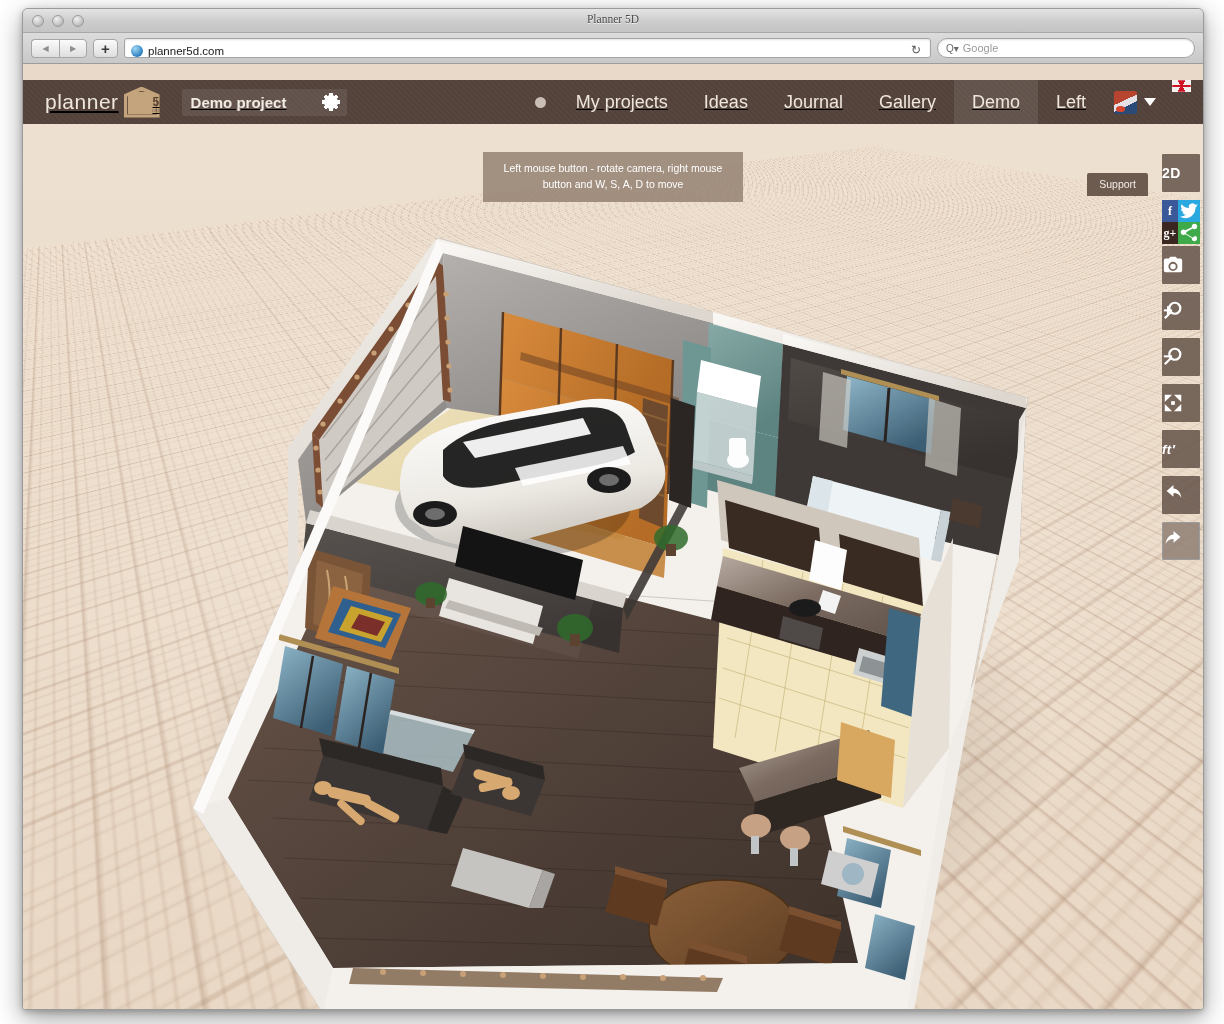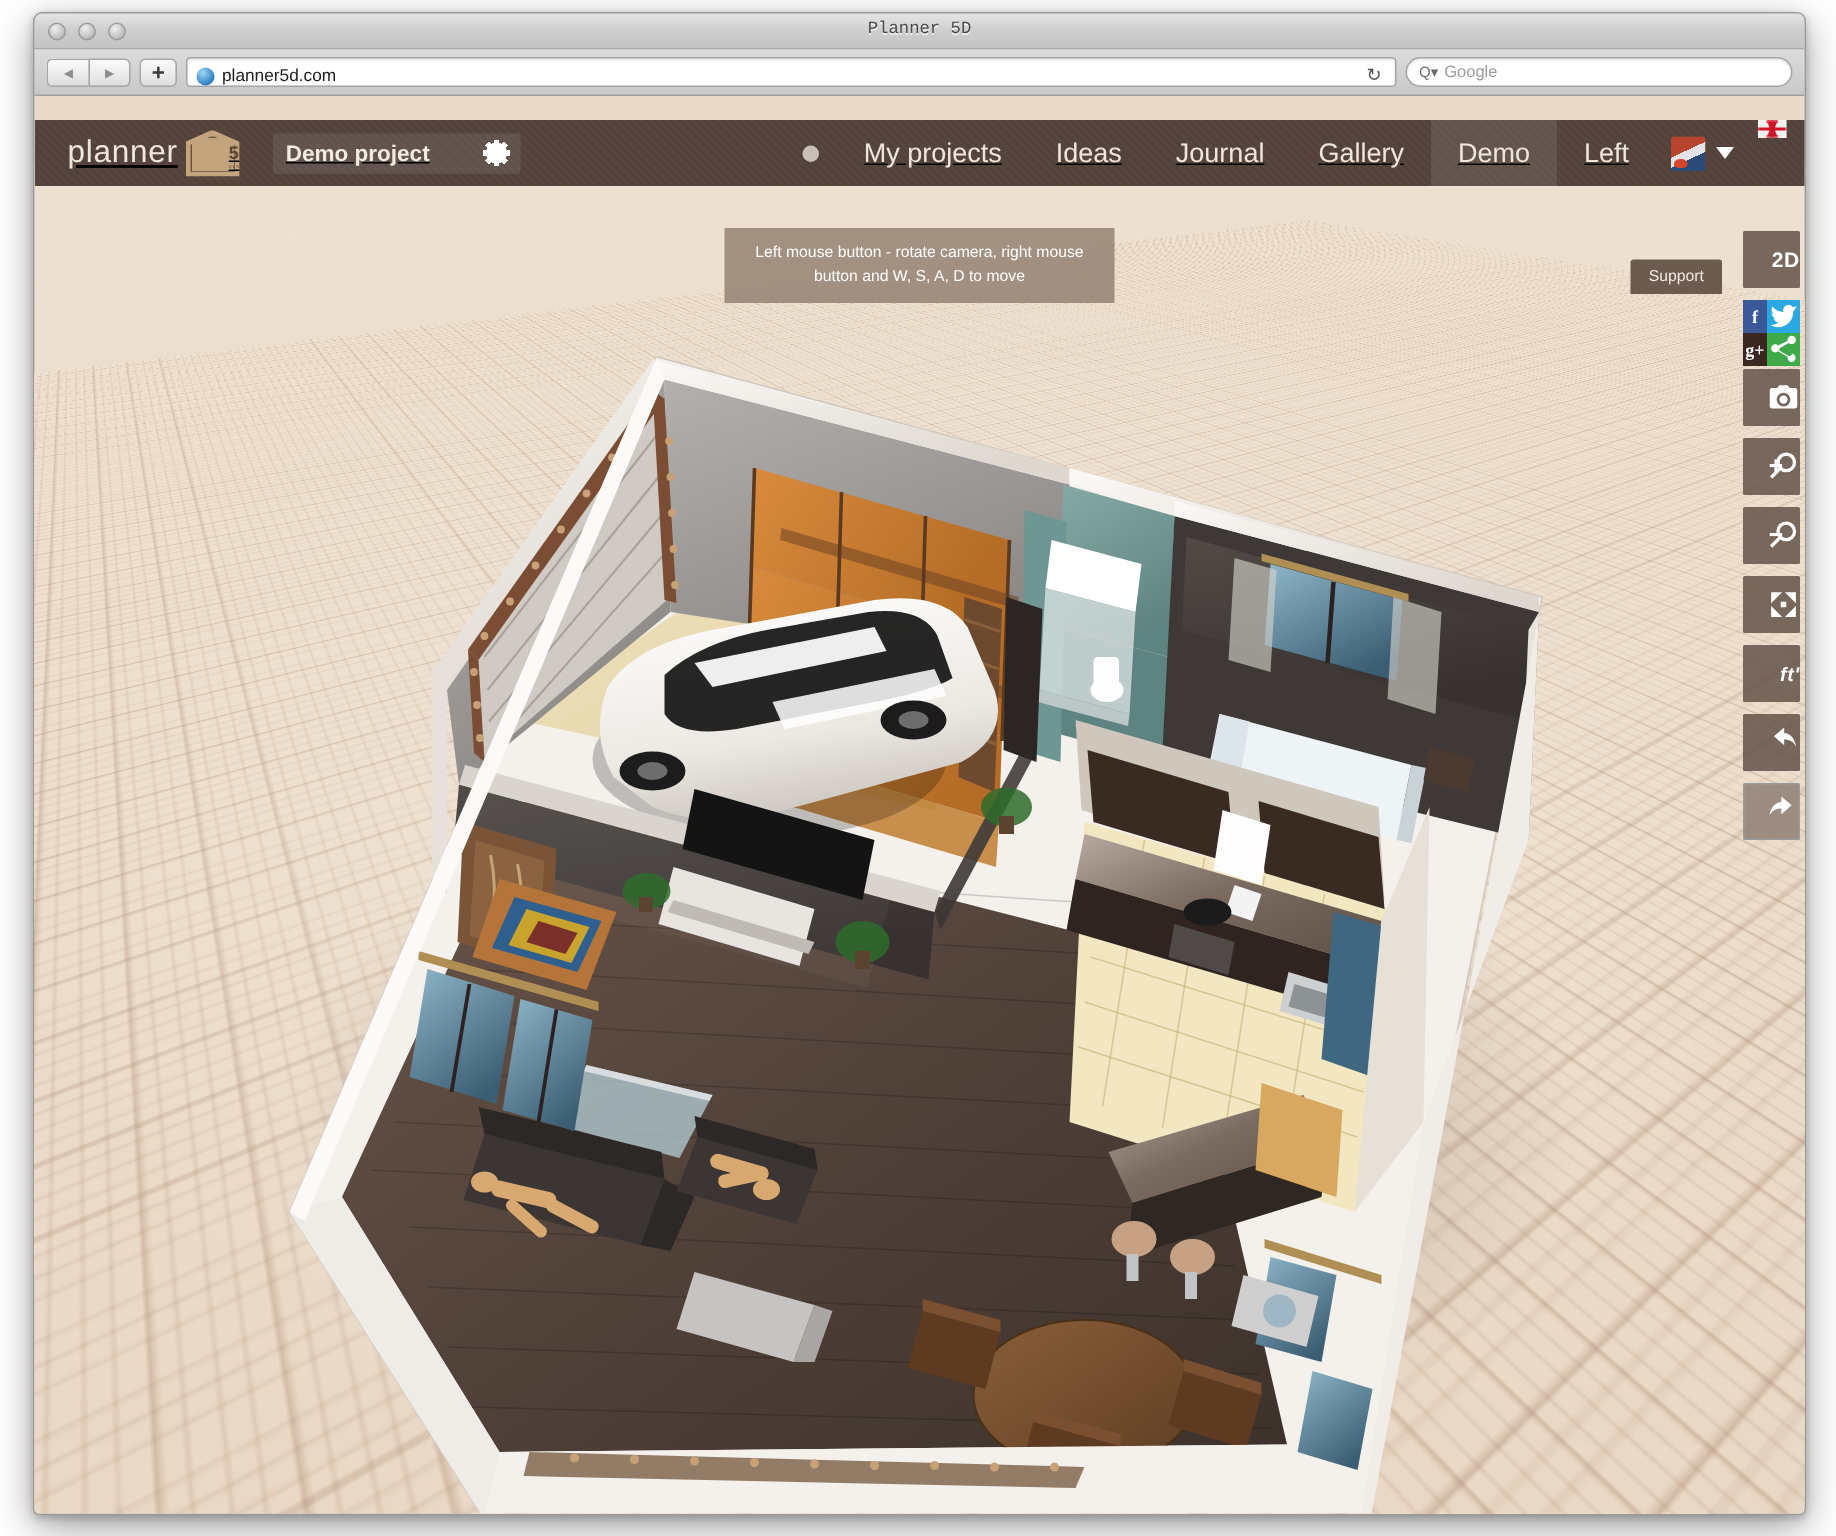--- a/index.html
+++ b/index.html
@@ -36,21 +36,21 @@
   }
   .light {
     width: 12px; height: 12px; border-radius: 50%;
     background: radial-gradient(circle at 36% 30%, #f0f0f0, #c3c3c3 62%, #a5a5a5 100%);
     border: 1px solid #9b9b9b;
   }
   #window-title {
     position: absolute; left: 0; right: 0; top: 4px;
     text-align: center;
     font-size: 11.5px; color: #4a4a4a;
-    font-family: Liberation Mono, monospace;
+    font-family: Liberation Serif, serif;
     text-shadow: 0 1px 0 rgba(255,255,255,0.75);
   }
 
   
   #browser-toolbar {
     position: relative;
     height: 31px;
     background: linear-gradient(to bottom, #dcdcdc 0%, #c8c8c8 100%);
     border-bottom: 1px solid #9c9c9c;
     display: flex; align-items: center;
@@ -270,21 +270,21 @@
   #right-toolbar {
     position: absolute; right: 0; top: 46px;
     width: 44px;
     display: flex; flex-direction: column; align-items: center;
     gap: 8px;
     z-index: 28;
   }
   .tool-btn {
     width: 38px; height: 38px;
     background: rgba(104,87,76,0.88);
-    display: flex; align-items: center; justify-content: flex-end;
+    display: flex; align-items: center; justify-content: flex-start;
     color: #ffffff;
     border-radius: 1px;
   }
   .tool-btn.light { background: rgba(146,130,118,0.88); }
   .tool-label { font-size: 14px; font-weight: bold; letter-spacing: .5px; }
   .tool-label.small { font-size: 13px; font-style: italic; }
   #social-grid {
     width: 38px; height: 38px;
     display: grid; grid-template-columns: 1fr 1fr; grid-template-rows: 1fr 1fr;
   }

